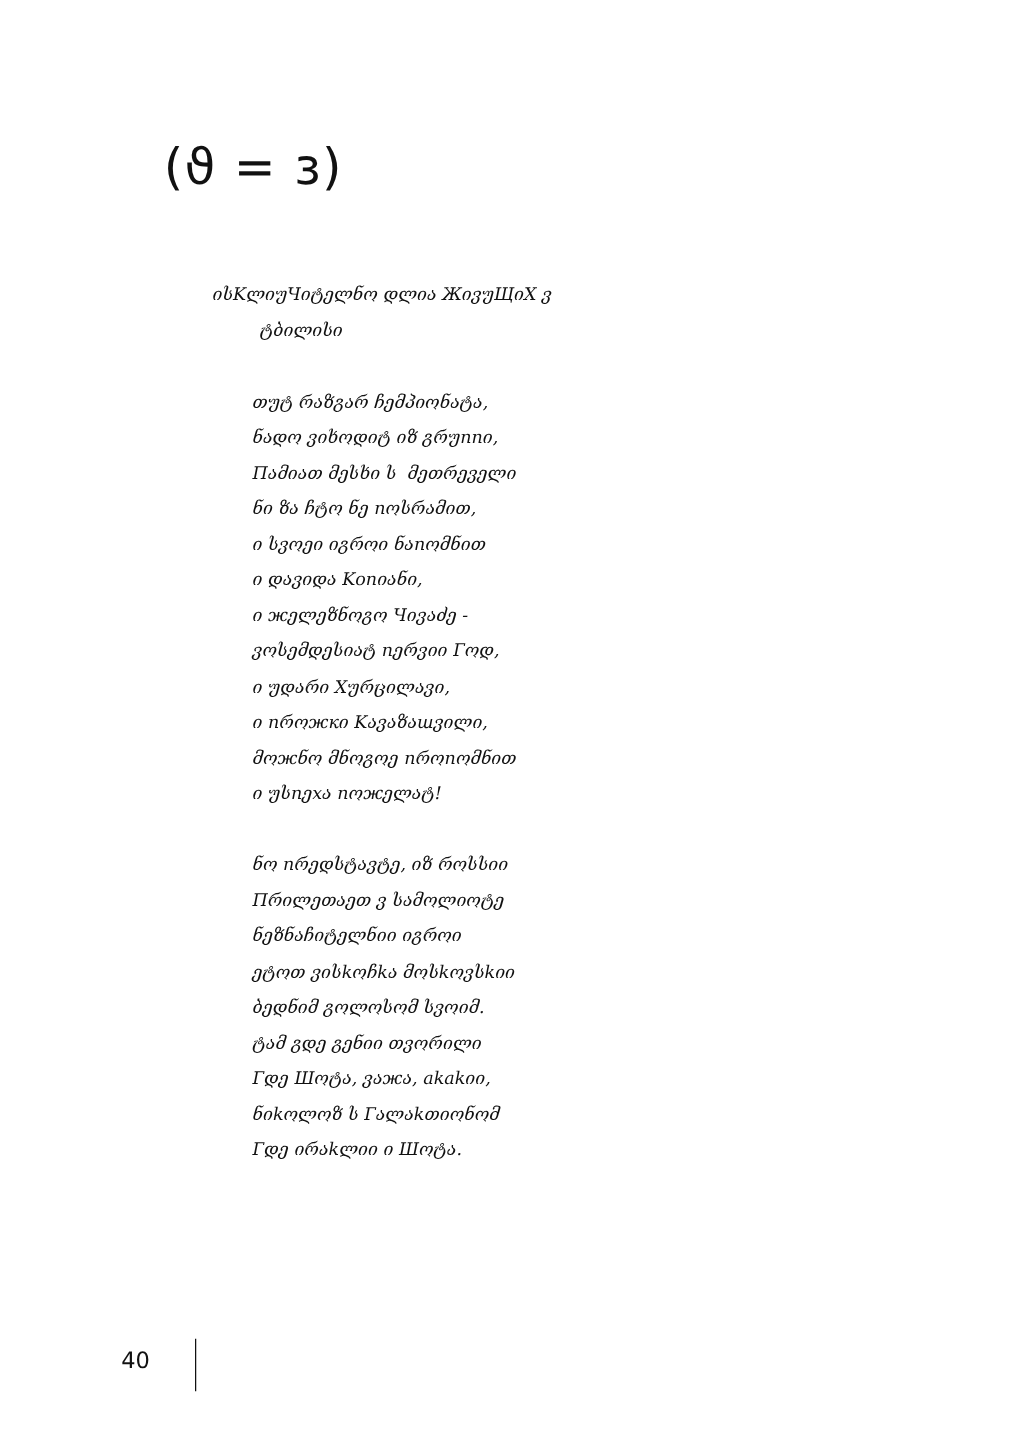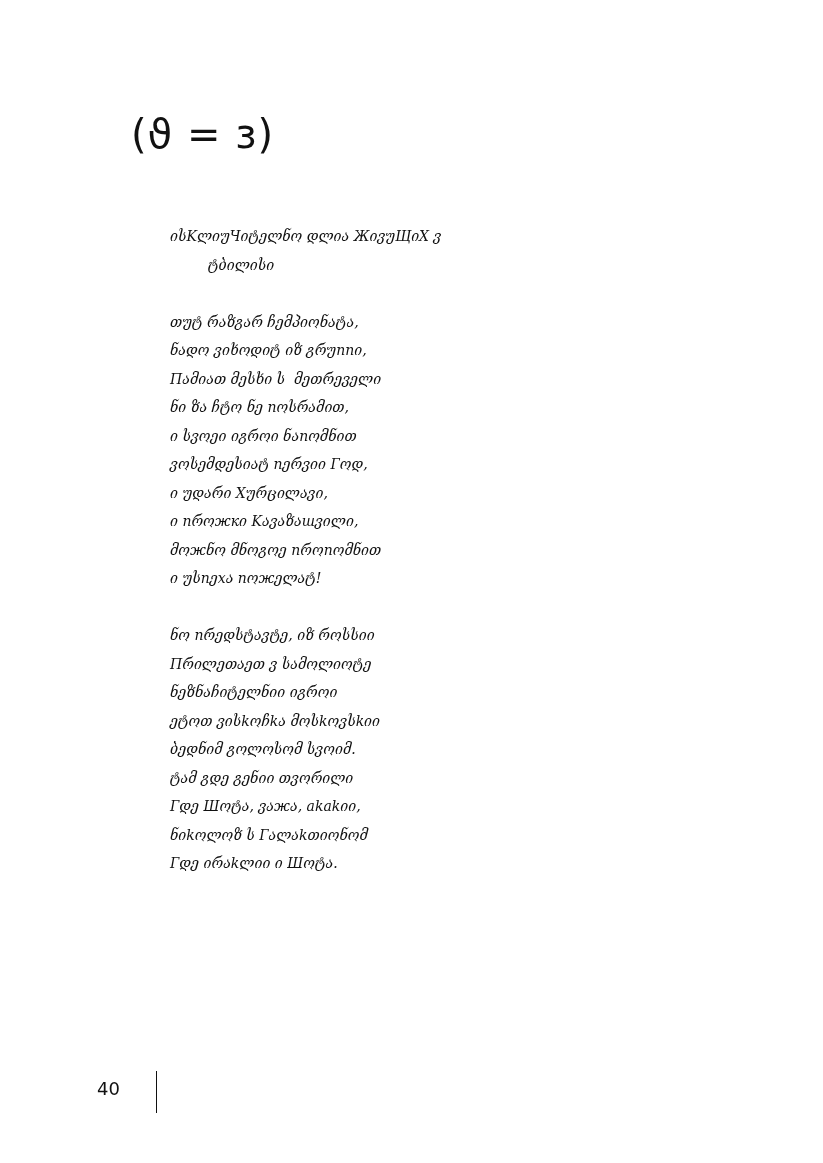--- a/index.html
+++ b/index.html
@@ -9,21 +9,21 @@
     font-family: "DejaVu Sans", sans-serif; font-size: 40px; line-height: 56px;
     color: #111111; letter-spacing: 1px;
   }
   .poem {
     position: absolute; left: 170px; top: 222px; width: 560px;
     font-family: "DejaVu Serif", serif; font-style: italic;
     font-size: 14px; line-height: 28.5px; color: #111111;
   }
   .poem .line { white-space: pre; display: block; }
   .poem .indent { padding-left: 38px; }
-  .poem .stanza { margin-top: 28.5px; }
+  .poem .stanza { margin-top: 28.5px; margin-left: 32px; }
   .page-number {
     position: absolute; left: 97px; top: 1078px;
     font-family: "DejaVu Sans", sans-serif; font-size: 18px; color: #111111;
   }
   .page-rule {
     position: absolute; left: 156px; top: 1071px; width: 1px; height: 42px; background: #111111;
   }
 </style>
 </head>
 <body>
@@ -35,20 +35,22 @@
     <span class="line">ისKლიუЧიტელნო დლია ЖივუЩიX ვ</span>
     <span class="line indent">ტბილისი</span>
   </div>
 
   <div class="stanza">
     <span class="line">თუტ რაზგარ ჩემპიონატა,</span>
     <span class="line">ნადო ვიხოდიტ იზ გრუппი,</span>
     <span class="line">Пამიათ მესხი ს  მეთრეველი</span>
     <span class="line">ნი ზა ჩტო ნე пოსრამით,</span>
     <span class="line">ი სვოეი იგროი ნაпომნით</span>
+    <span class="line">ი დავიდა Kопიანი,</span>
+    <span class="line">ი жელეზნოგო Чივაძე -</span>
     <span class="line">ვოსემდესიატ пერვიი Гოდ,</span>
     <span class="line">ი უდარი Xურცილავი,</span>
     <span class="line">ი пროжкი Kავაზაшვილი,</span>
     <span class="line">მოжნო მნოგოე пროпომნით</span>
     <span class="line">ი უსпეxა пოжელატ!</span>
   </div>
 
   <div class="stanza">
     <span class="line">ნო пრედსტავტე, იზ როსსიი</span>
     <span class="line">Пრილეთაეთ ვ სამოლიოტე</span>

